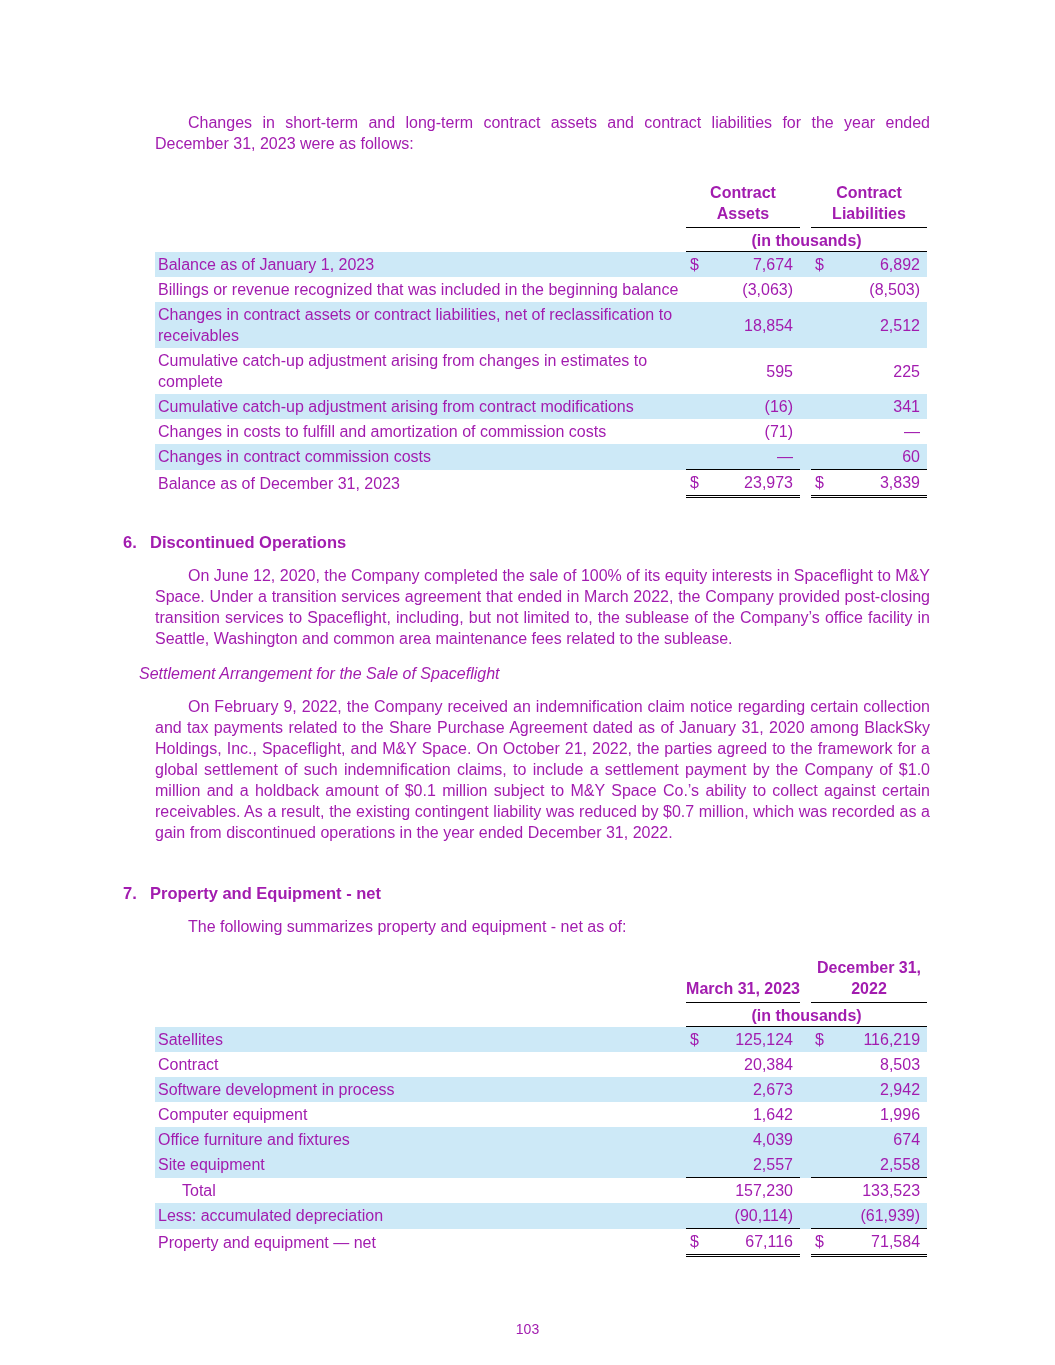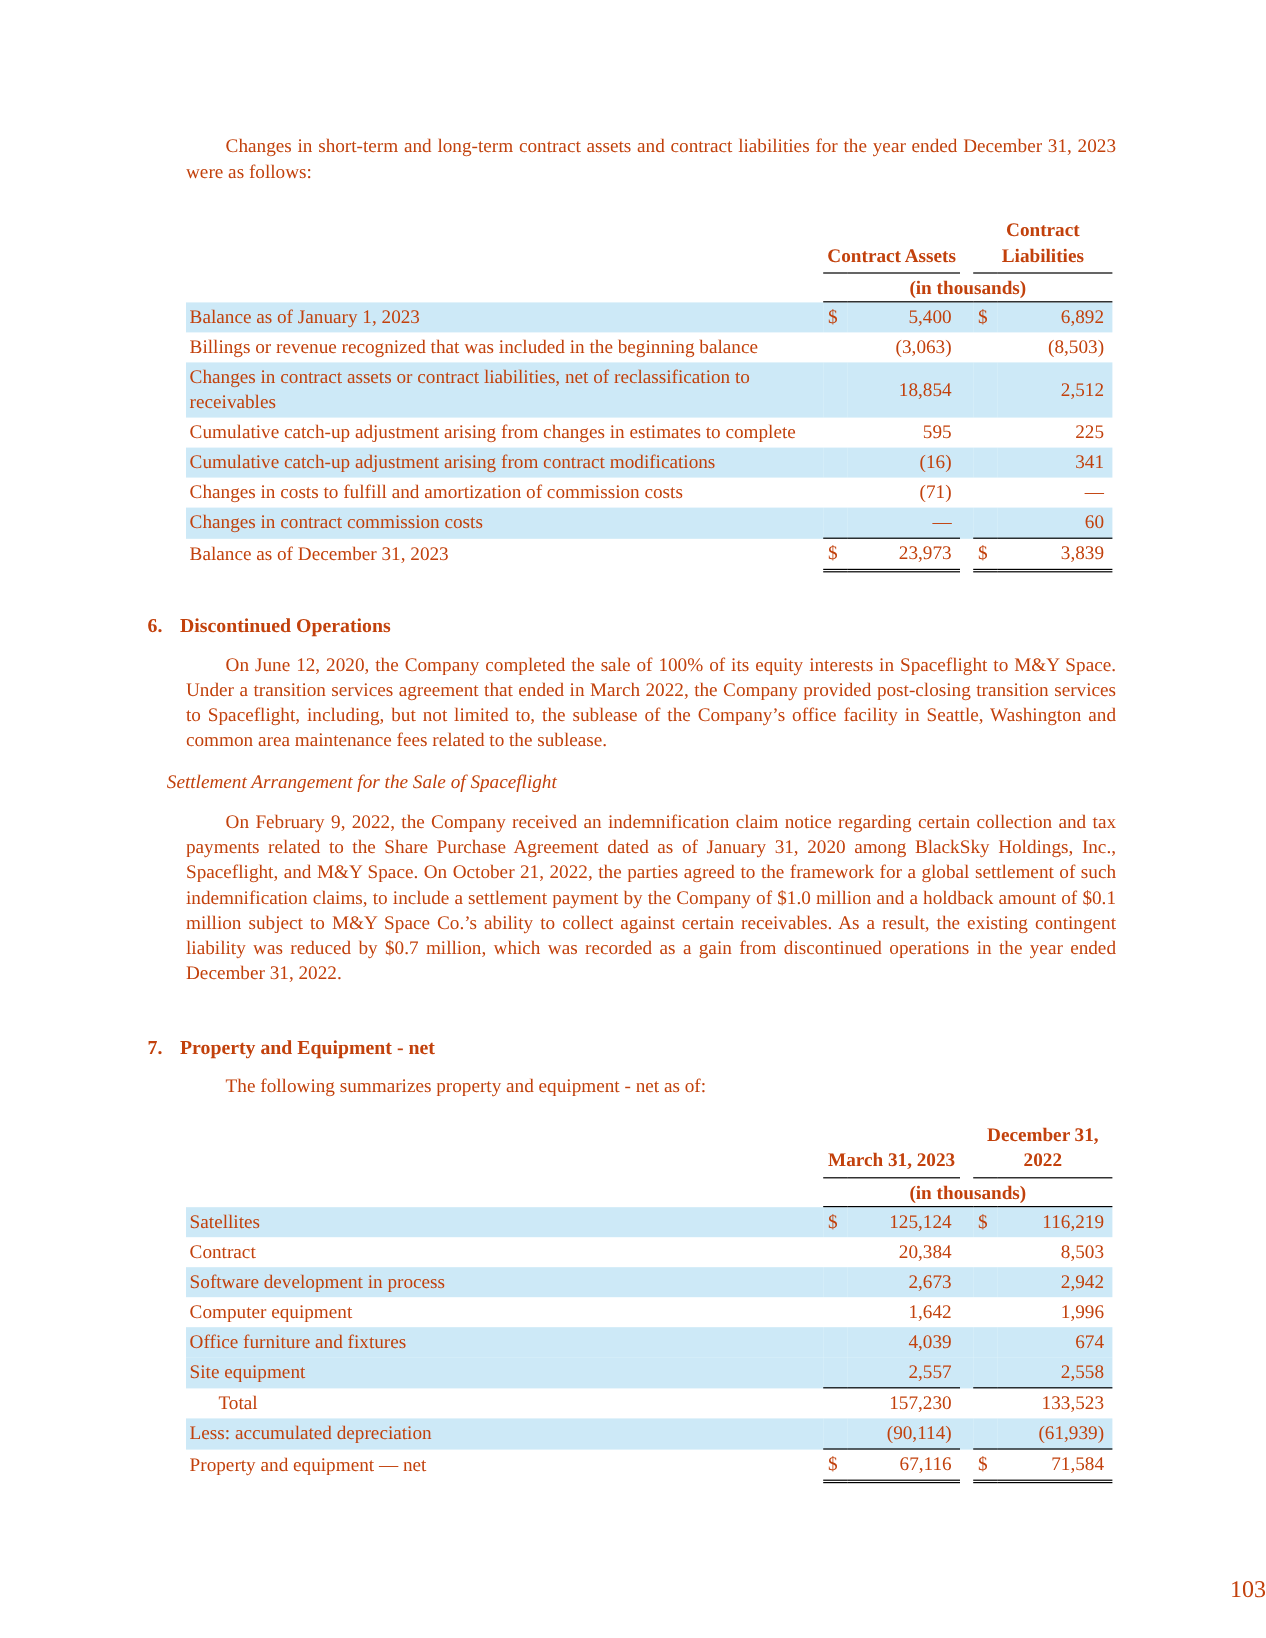--- a/index.html
+++ b/index.html
@@ -2,22 +2,22 @@
 <html><head>
 <meta charset="utf-8">
 <style>
   html, body { margin: 0; padding: 0; background: #ffffff; }
   .page {
     width: 1055px;
     min-height: 1365px;
     box-sizing: border-box;
     padding: 112px 125px 60px 123px;
     position: relative;
-    font-family: Liberation Serif, serif;
-    color: #c2410c;
+    font-family: Liberation Sans, sans-serif;
+    color: #a21caf;
     font-size: 16px;
   }
   .para {
     margin: 0 0 0 32px;
     line-height: 21px;
     text-align: justify;
   }
   .first-indent { text-indent: 33px; }
   .section-head {
     display: flex;
@@ -52,22 +52,22 @@
   .fin-table td.dbl-bottom { border-bottom: 3px double #000; }
   .spacer-26 { height: 26px; }
   .spacer-34 { height: 34px; }
   .spacer-12 { height: 12px; }
   .spacer-40 { height: 40px; }
   .spacer-18 { height: 18px; }
   .page-number {
     position: absolute;
     left: 0; right: 0;
     bottom: 28px;
-    text-align: right;
-    font-size: 20px;
+    text-align: center;
+    font-size: 14px;
   }
 </style>
 </head>
 <body>
 
 <div class="page">
 
   <p class="para first-indent">Changes in short-term and long-term contract assets and contract liabilities for the year ended December 31, 2023 were as follows:</p>
 
   <div class="spacer-26"></div>
@@ -90,21 +90,21 @@
       </tr>
       <tr>
         <th class="label"></th>
         <th colspan="5" class="units rule-bottom">(in thousands)</th>
       </tr>
     </thead>
     <tbody>
         <tr class="hl">
           <td class="label">Balance as of January 1, 2023</td>
           <td class="d">$</td>
-          <td class="v">5,400</td>
+          <td class="v">7,674</td>
           <td class="gap"></td>
           <td class="d">$</td>
           <td class="v">6,892</td>
         </tr>
         <tr>
           <td class="label">Billings or revenue recognized that was included in the beginning balance</td>
           <td class="d"></td>
           <td class="v">(3,063)</td>
           <td class="gap"></td>
           <td class="d"></td>

